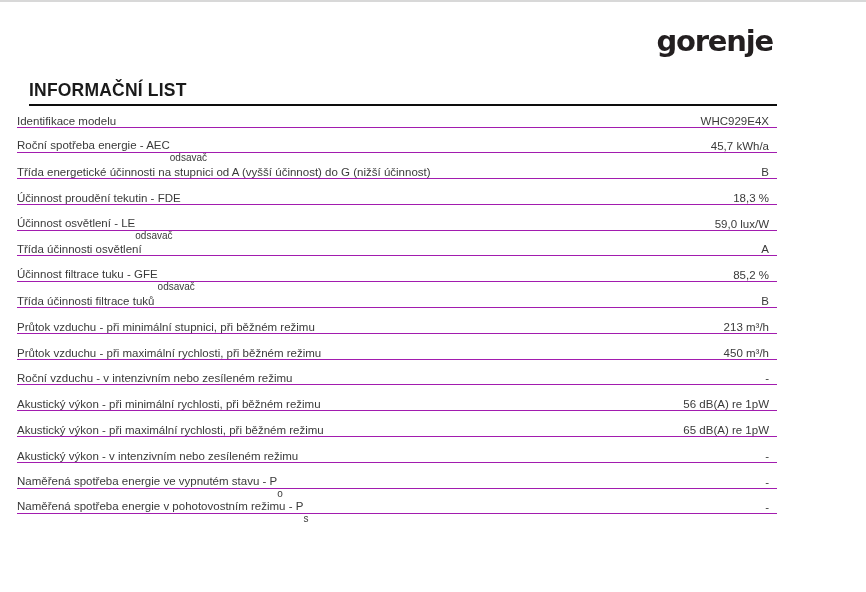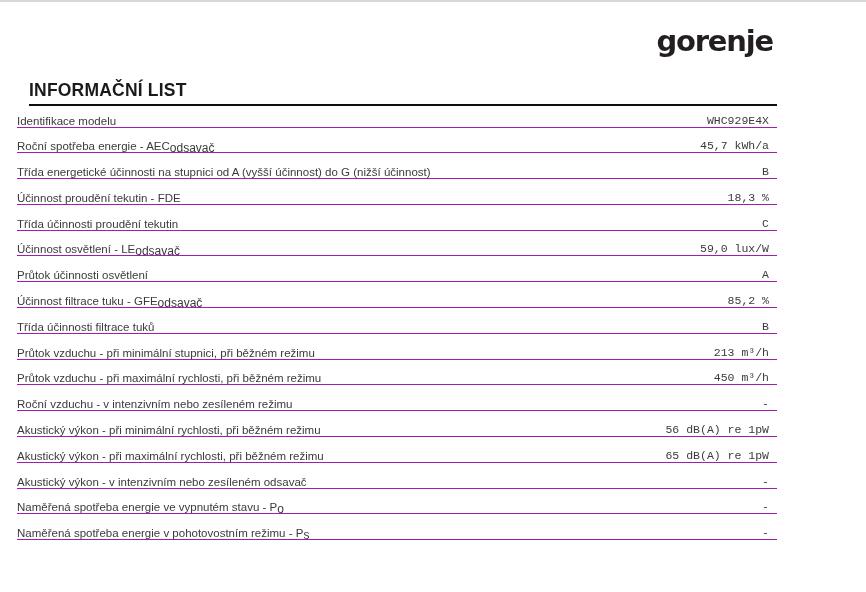--- a/index.html
+++ b/index.html
@@ -65,29 +65,28 @@
     color: #3a3a3a;
     line-height: 12px;
   }
   .row:first-child {
     height: 21.5px;
   }
   .label {
     white-space: nowrap;
   }
   .label-sub, .value-sub {
-    font-size: 12px;
+    font-size: 10px;
     position: relative;
-    top: 2px;
+    top: 12px;
     letter-spacing: 0;
   }
   .value {
     white-space: nowrap;
     padding-right: 8px;
-    font-family: Liberation Mono, monospace;
   }
 </style>
 </head>
 <body>
 
 <div class="page">
   <div class="top-rule"></div>
   <div class="content">
     <div class="header">
       <span class="logo">gorenje</span>
@@ -107,32 +106,28 @@
   <div class="row">
     <span class="label"><span class="label-main">Třída energetické účinnosti na stupnici od A (vyšší účinnost) do G (nižší účinnost)</span></span>
     <span class="value">B</span>
   </div>
 
   <div class="row">
     <span class="label"><span class="label-main">Účinnost proudění tekutin - FDE</span></span>
     <span class="value">18,3 %</span>
   </div>
 
-  <div class="row">
-    <span class="label"><span class="label-main">Třída účinnosti proudění tekutin</span></span>
-    <span class="value">C</span>
-  </div>
 
   <div class="row">
     <span class="label"><span class="label-main">Účinnost osvětlení - LE</span><span class="label-sub">odsavač</span></span>
     <span class="value">59,0 lux/W</span>
   </div>
 
   <div class="row">
-    <span class="label"><span class="label-main">Průtok účinnosti osvětlení</span></span>
+    <span class="label"><span class="label-main">Třída účinnosti osvětlení</span></span>
     <span class="value">A</span>
   </div>
 
   <div class="row">
     <span class="label"><span class="label-main">Účinnost filtrace tuku - GFE</span><span class="label-sub">odsavač</span></span>
     <span class="value">85,2 %</span>
   </div>
 
   <div class="row">
     <span class="label"><span class="label-main">Třída účinnosti filtrace tuků</span></span>
@@ -158,21 +153,21 @@
     <span class="label"><span class="label-main">Akustický výkon - při minimální rychlosti, při běžném režimu</span></span>
     <span class="value">56 dB(A) re 1pW</span>
   </div>
 
   <div class="row">
     <span class="label"><span class="label-main">Akustický výkon - při maximální rychlosti, při běžném režimu</span></span>
     <span class="value">65 dB(A) re 1pW</span>
   </div>
 
   <div class="row">
-    <span class="label"><span class="label-main">Akustický výkon - v intenzivním nebo zesíleném odsavač</span></span>
+    <span class="label"><span class="label-main">Akustický výkon - v intenzivním nebo zesíleném režimu</span></span>
     <span class="value">-</span>
   </div>
 
   <div class="row">
     <span class="label"><span class="label-main">Naměřená spotřeba energie ve vypnutém stavu - P</span><span class="label-sub">o</span></span>
     <span class="value">-</span>
   </div>
 
   <div class="row">
     <span class="label"><span class="label-main">Naměřená spotřeba energie v pohotovostním režimu - P</span><span class="label-sub">s</span></span>

